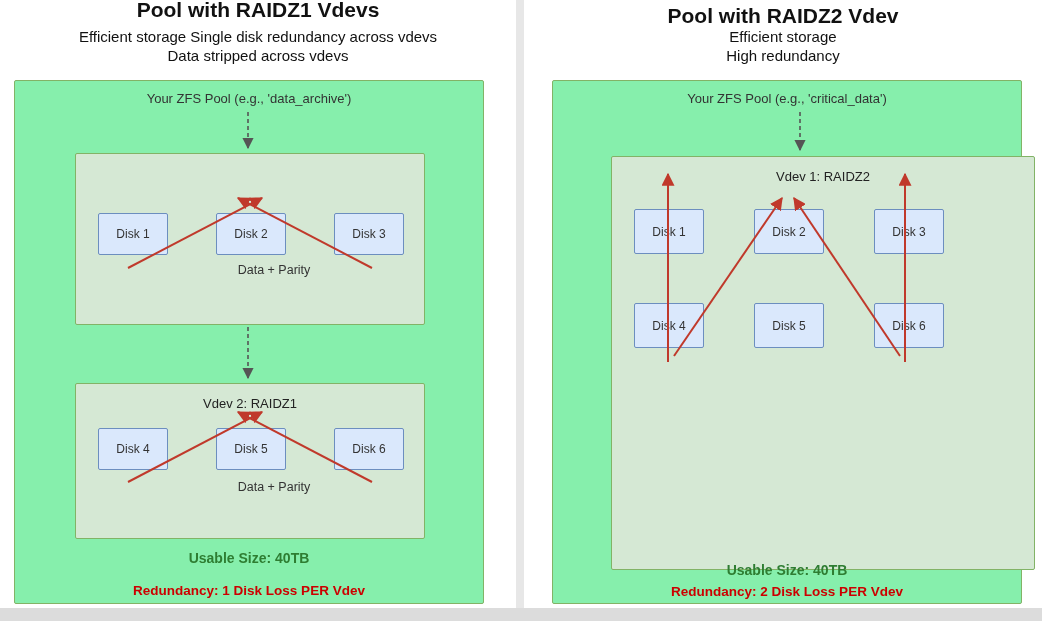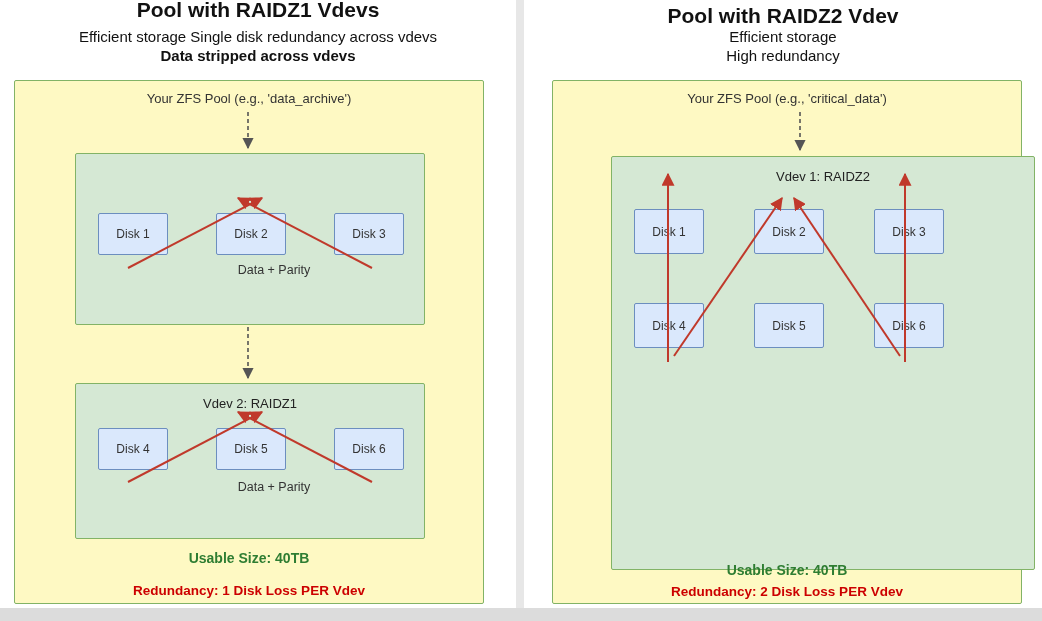--- a/index.html
+++ b/index.html
@@ -16,21 +16,21 @@
   .canvas { position: relative; width: 1042px; height: 621px; background:#ffffff; }
 
   .divider { position:absolute; left:516px; top:0; width:8px; height:621px; background:#e7e7e7; }
   .bottom-band { position:absolute; left:0; top:608px; width:1042px; height:13px; background:#dcdcdc; }
 
   .panel-title { font-size:21px; font-weight:bold; color:#111; line-height:20px; }
   .panel-sub   { font-size:15px; color:#111; line-height:19px; }
 
   .pool-box {
     position:absolute;
-    background:#fef9c3;
+    background:#86efac;
     border:1.6px solid #82b366;
     border-radius:2px;
   }
   .pool-label { position:absolute; width:100%; text-align:center; font-size:13px; color:#333; }
 
   .vdev-box {
     position:absolute;
     background:#d5e8d4;
     border:1px solid #82b366;
     border-radius:2px;
@@ -62,21 +62,21 @@
   .overlay { position:absolute; left:0; top:0; width:1042px; height:621px; pointer-events:none; }
 </style>
 </head>
 <body>
 
 <div class="canvas">
 
   <div>
     <div class="abs center panel-title" style="left:0; top:6; width:516px;">Pool with RAIDZ1 Vdevs</div>
     <div class="abs center panel-sub" style="left:0; top:27px; width:516px;">Efficient storage  Single disk redundancy across vdevs</div>
-    <div class="abs center panel-sub" style="left:0; top:46px; width:516px;font-weight:bold;">Data stripped across vdevs</div>
+    <div class="abs center panel-sub" style="left:0; top:46px; width:516px;">Data stripped across vdevs</div>
 
     <div class="pool-box" style="left:14px; top:80px; width:470px; height:524px;">
 
       <div class="pool-label" style="top:10px;">Your ZFS Pool (e.g., 'data_archive')</div>
 
       <div class="vdev-box" style="left:60px; top:72px; width:350px; height:172px;">
         <div class="disk" style="left:22px; top:59px;">Disk 1</div>
         <div class="disk" style="left:140px; top:59px;">Disk 2</div>
         <div class="disk" style="left:258px; top:59px;">Disk 3</div>
         <div class="caption" style="top:109px;">Data + Parity</div>

